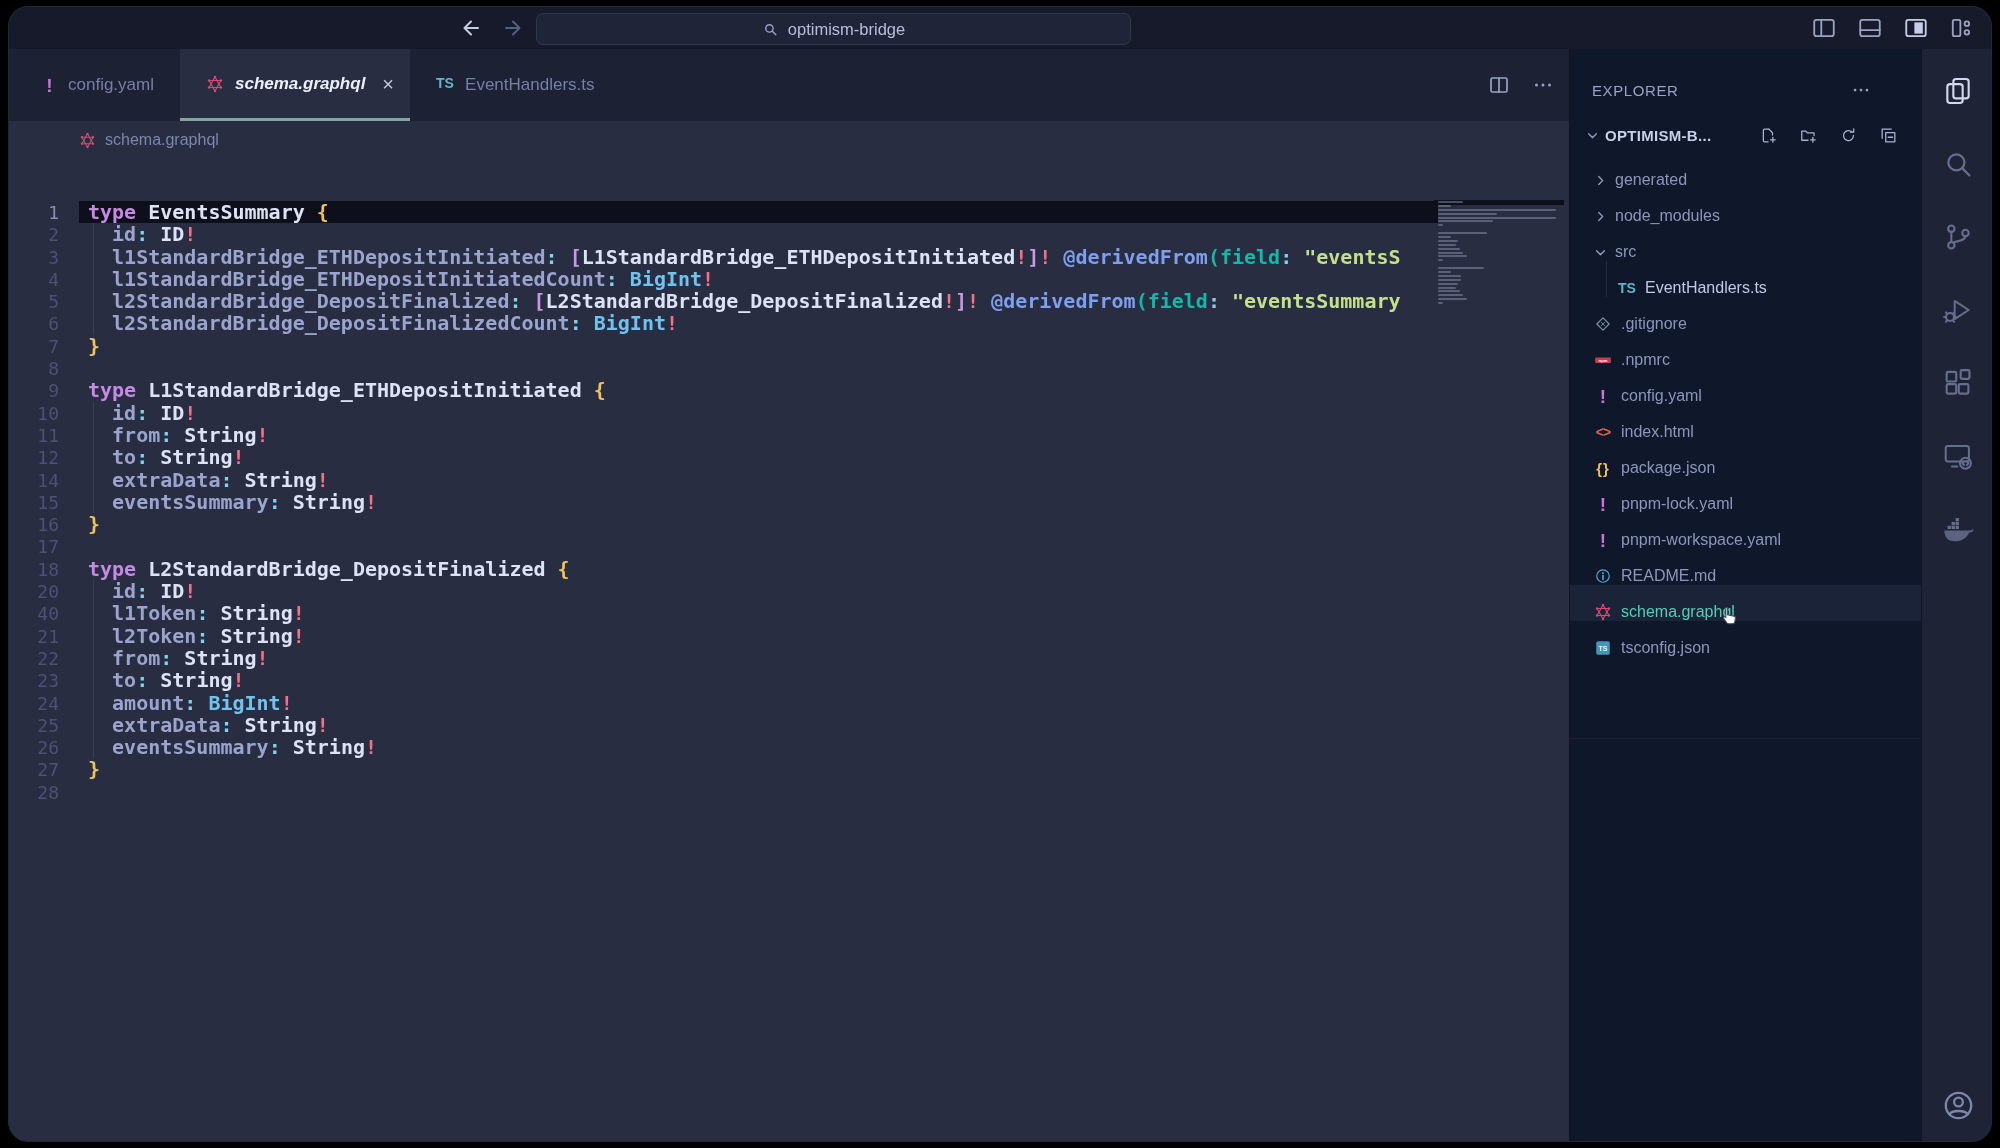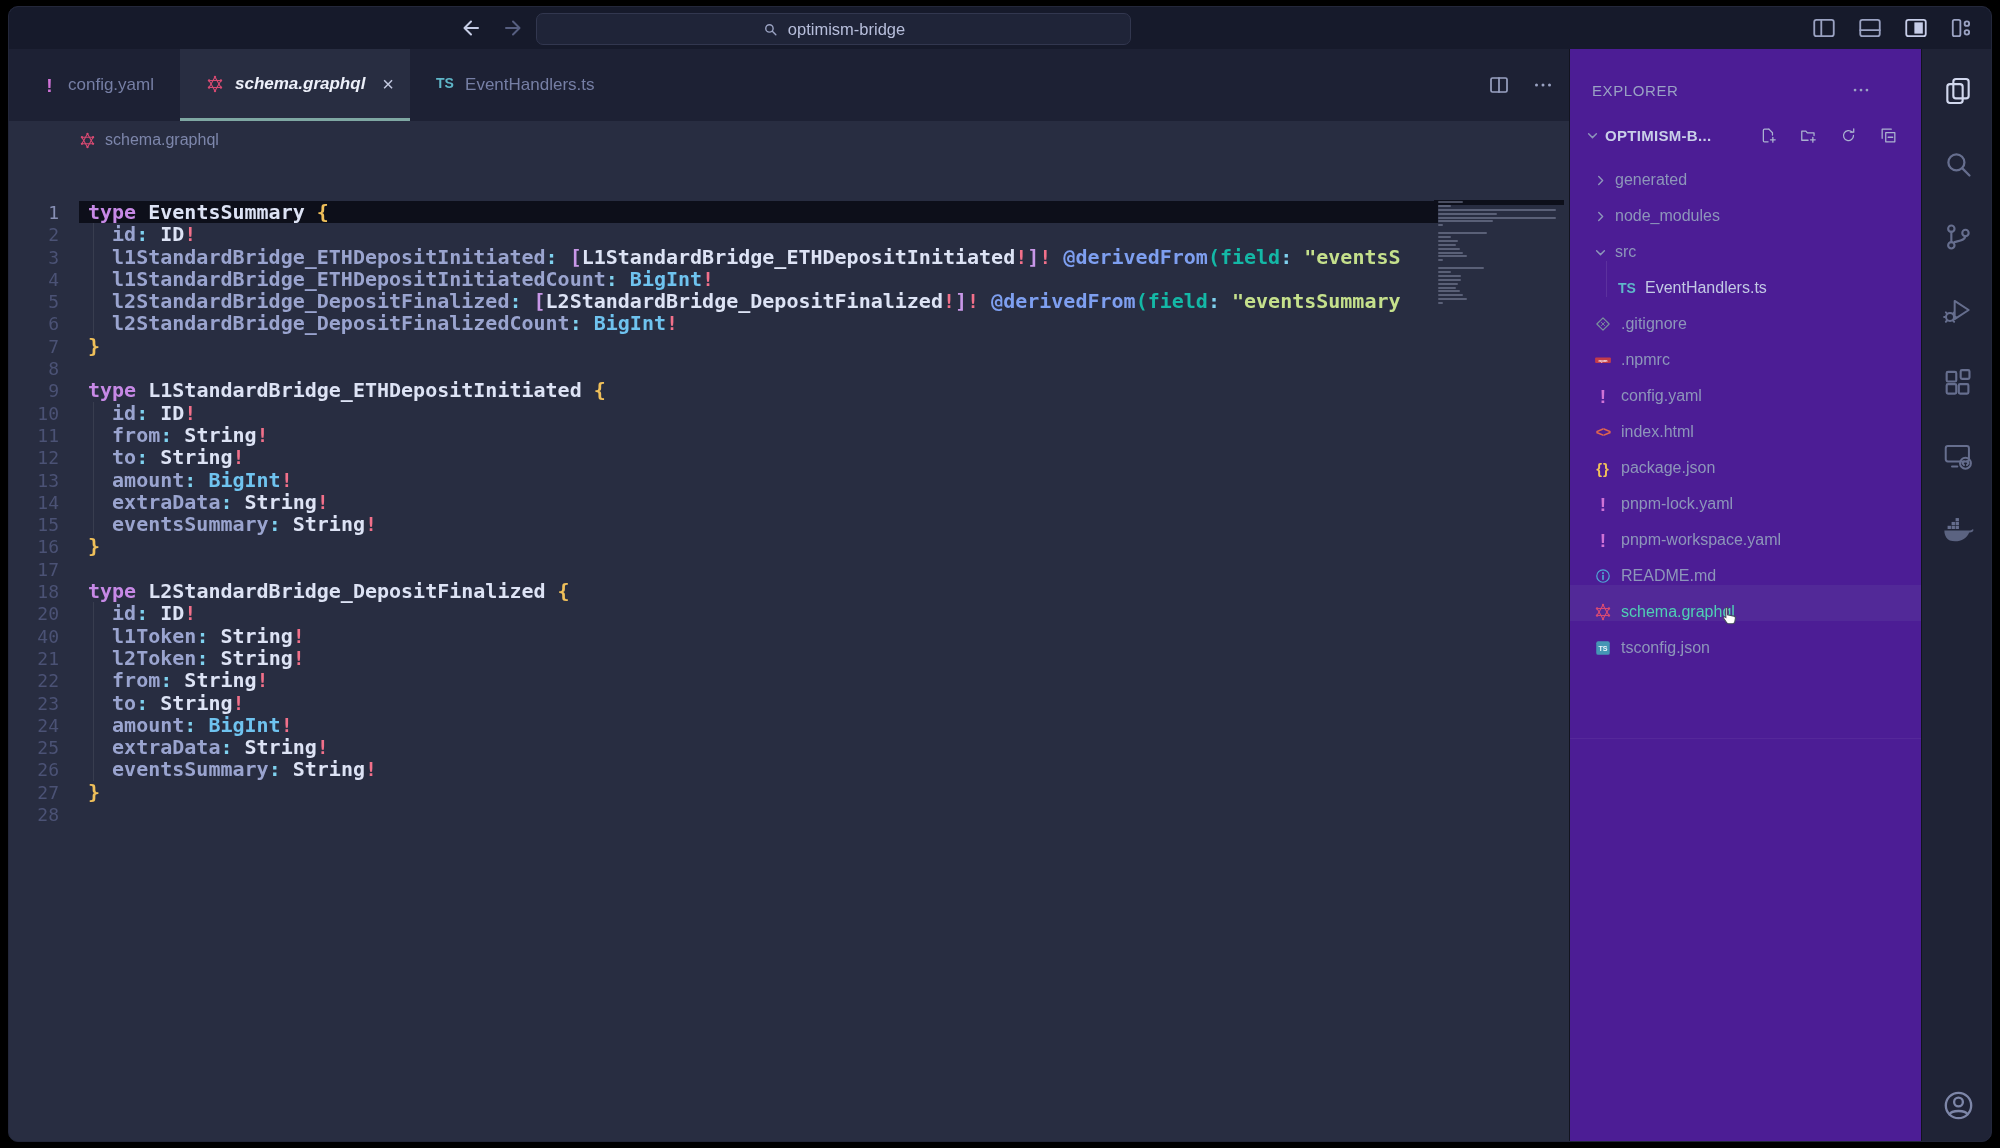--- a/index.html
+++ b/index.html
@@ -1,32 +1,32 @@
 <!DOCTYPE html>
 <html><head>
 <meta charset="utf-8">
 <style>
   html,body{margin:0;padding:0;background:#000;}
   body{width:2000px;height:1148px;position:relative;overflow:hidden;
        font-family:"Liberation Sans",sans-serif;-webkit-font-smoothing:antialiased;}
   .window{position:absolute;left:8px;top:6px;width:1984px;height:1136px;background:#282d41;
-          border-radius:10px;overflow:hidden;border:1px solid #23273a;box-sizing:border-box;}
+          border-radius:20px;overflow:hidden;border:1px solid #23273a;box-sizing:border-box;}
   
   .titlebar{position:absolute;left:0;top:0;right:0;height:42px;background:#161a2b;border-bottom:1px solid #0e111d;}
   .nav-btn{position:absolute;top:9px;width:24px;height:24px;color:#c6cde6;}
   .nav-btn.fwd{color:#565e80;}
   .searchbox{position:absolute;left:527px;top:6px;width:593px;height:30px;background:#1f2438;
              border:1px solid #32374f;border-radius:7px;display:flex;align-items:center;justify-content:center;
              gap:9px;color:#b7bedb;font-size:16.5px;}
   .searchbox .ic{width:17px;height:17px;color:#9aa2c2;}
   .tb-right{position:absolute;right:16px;top:8px;display:flex;gap:20px;color:#9aa2c2;}
   .tb-right .ic{width:26px;height:26px;}
   
   .editor-col{position:absolute;left:0;top:42px;width:1560px;bottom:0;background:#282d41;}
-  .sidebar{position:absolute;left:1560px;top:42px;width:352px;bottom:0;background:#4c1d95;border-left:1px solid #12141f;}
+  .sidebar{position:absolute;left:1560px;top:42px;width:352px;bottom:0;background:#0f172a;border-left:1px solid #12141f;}
   .activitybar{position:absolute;left:1912px;top:42px;width:72px;bottom:0;background:#1f2336;border-left:1px solid #12141f;}
   
   .tabbar{position:absolute;left:0;top:0;right:0;height:72px;background:#1d2134;display:flex;align-items:stretch;padding-left:4px;}
   .tab{display:flex;align-items:center;gap:11px;padding:0 26px;font-size:17px;color:#767fa5;box-sizing:border-box;}
   .tab .ic{width:18px;height:18px;}
   .tab.active{background:#282d41;color:#edf0fa;font-style:italic;font-weight:700;border-bottom:3px solid #7fa8a3;padding-right:16px;}
   .tclose{font-style:normal;font-weight:400;font-size:20px;color:#c3c9e0;margin-left:6px;line-height:1;}
   .tab-actions{position:absolute;right:14px;top:0;height:72px;display:flex;align-items:center;gap:20px;color:#9aa2c2;}
   .tab-actions .ic{width:24px;height:24px;}
   
@@ -205,21 +205,20 @@
         <div class="code-line"><span class="ln">3</span><span class="guide"></span><span class="lc"><span class="tk-f">  l1StandardBridge_ETHDepositInitiated</span><span class="tk-p">:</span><span class="tk-b"> [</span><span class="tk-t">L1StandardBridge_ETHDepositInitiated</span><span class="tk-x">!</span><span class="tk-b">]</span><span class="tk-x">!</span><span class="tk-d"> @derivedFrom</span><span class="tk-a">(field</span><span class="tk-p">:</span><span class="tk-s"> "eventsS</span></span></div>
         <div class="code-line"><span class="ln">4</span><span class="guide"></span><span class="lc"><span class="tk-f">  l1StandardBridge_ETHDepositInitiatedCount</span><span class="tk-p">:</span><span class="tk-y"> BigInt</span><span class="tk-x">!</span></span></div>
         <div class="code-line"><span class="ln">5</span><span class="guide"></span><span class="lc"><span class="tk-f">  l2StandardBridge_DepositFinalized</span><span class="tk-p">:</span><span class="tk-b"> [</span><span class="tk-t">L2StandardBridge_DepositFinalized</span><span class="tk-x">!</span><span class="tk-b">]</span><span class="tk-x">!</span><span class="tk-d"> @derivedFrom</span><span class="tk-a">(field</span><span class="tk-p">:</span><span class="tk-s"> "eventsSummary</span></span></div>
         <div class="code-line"><span class="ln">6</span><span class="guide"></span><span class="lc"><span class="tk-f">  l2StandardBridge_DepositFinalizedCount</span><span class="tk-p">:</span><span class="tk-y"> BigInt</span><span class="tk-x">!</span></span></div>
         <div class="code-line"><span class="ln">7</span><span class="lc"><span class="tk-c">}</span></span></div>
         <div class="code-line"><span class="ln">8</span><span class="lc"></span></div>
         <div class="code-line"><span class="ln">9</span><span class="lc"><span class="tk-k">type</span><span class="tk-t"> L1StandardBridge_ETHDepositInitiated </span><span class="tk-c">{</span></span></div>
         <div class="code-line"><span class="ln">10</span><span class="guide"></span><span class="lc"><span class="tk-f">  id</span><span class="tk-p">:</span><span class="tk-t"> ID</span><span class="tk-x">!</span></span></div>
         <div class="code-line"><span class="ln">11</span><span class="guide"></span><span class="lc"><span class="tk-f">  from</span><span class="tk-p">:</span><span class="tk-t"> String</span><span class="tk-x">!</span></span></div>
         <div class="code-line"><span class="ln">12</span><span class="guide"></span><span class="lc"><span class="tk-f">  to</span><span class="tk-p">:</span><span class="tk-t"> String</span><span class="tk-x">!</span></span></div>
-        <div class="code-line"><span class="ln">13</span><span class="guide"></span><span class="lc"><span class="tk-f">  amount</span><span class="tk-p">:</span><span class="tk-y"> BigInt</span><span class="tk-x">!</span></span></div>
         <div class="code-line"><span class="ln">14</span><span class="guide"></span><span class="lc"><span class="tk-f">  extraData</span><span class="tk-p">:</span><span class="tk-t"> String</span><span class="tk-x">!</span></span></div>
         <div class="code-line"><span class="ln">15</span><span class="guide"></span><span class="lc"><span class="tk-f">  eventsSummary</span><span class="tk-p">:</span><span class="tk-t"> String</span><span class="tk-x">!</span></span></div>
         <div class="code-line"><span class="ln">16</span><span class="lc"><span class="tk-c">}</span></span></div>
         <div class="code-line"><span class="ln">17</span><span class="lc"></span></div>
         <div class="code-line"><span class="ln">18</span><span class="lc"><span class="tk-k">type</span><span class="tk-t"> L2StandardBridge_DepositFinalized </span><span class="tk-c">{</span></span></div>
         <div class="code-line"><span class="ln">20</span><span class="guide"></span><span class="lc"><span class="tk-f">  id</span><span class="tk-p">:</span><span class="tk-t"> ID</span><span class="tk-x">!</span></span></div>
         <div class="code-line"><span class="ln">40</span><span class="guide"></span><span class="lc"><span class="tk-f">  l1Token</span><span class="tk-p">:</span><span class="tk-t"> String</span><span class="tk-x">!</span></span></div>
         <div class="code-line"><span class="ln">21</span><span class="guide"></span><span class="lc"><span class="tk-f">  l2Token</span><span class="tk-p">:</span><span class="tk-t"> String</span><span class="tk-x">!</span></span></div>
         <div class="code-line"><span class="ln">22</span><span class="guide"></span><span class="lc"><span class="tk-f">  from</span><span class="tk-p">:</span><span class="tk-t"> String</span><span class="tk-x">!</span></span></div>
         <div class="code-line"><span class="ln">23</span><span class="guide"></span><span class="lc"><span class="tk-f">  to</span><span class="tk-p">:</span><span class="tk-t"> String</span><span class="tk-x">!</span></span></div>

